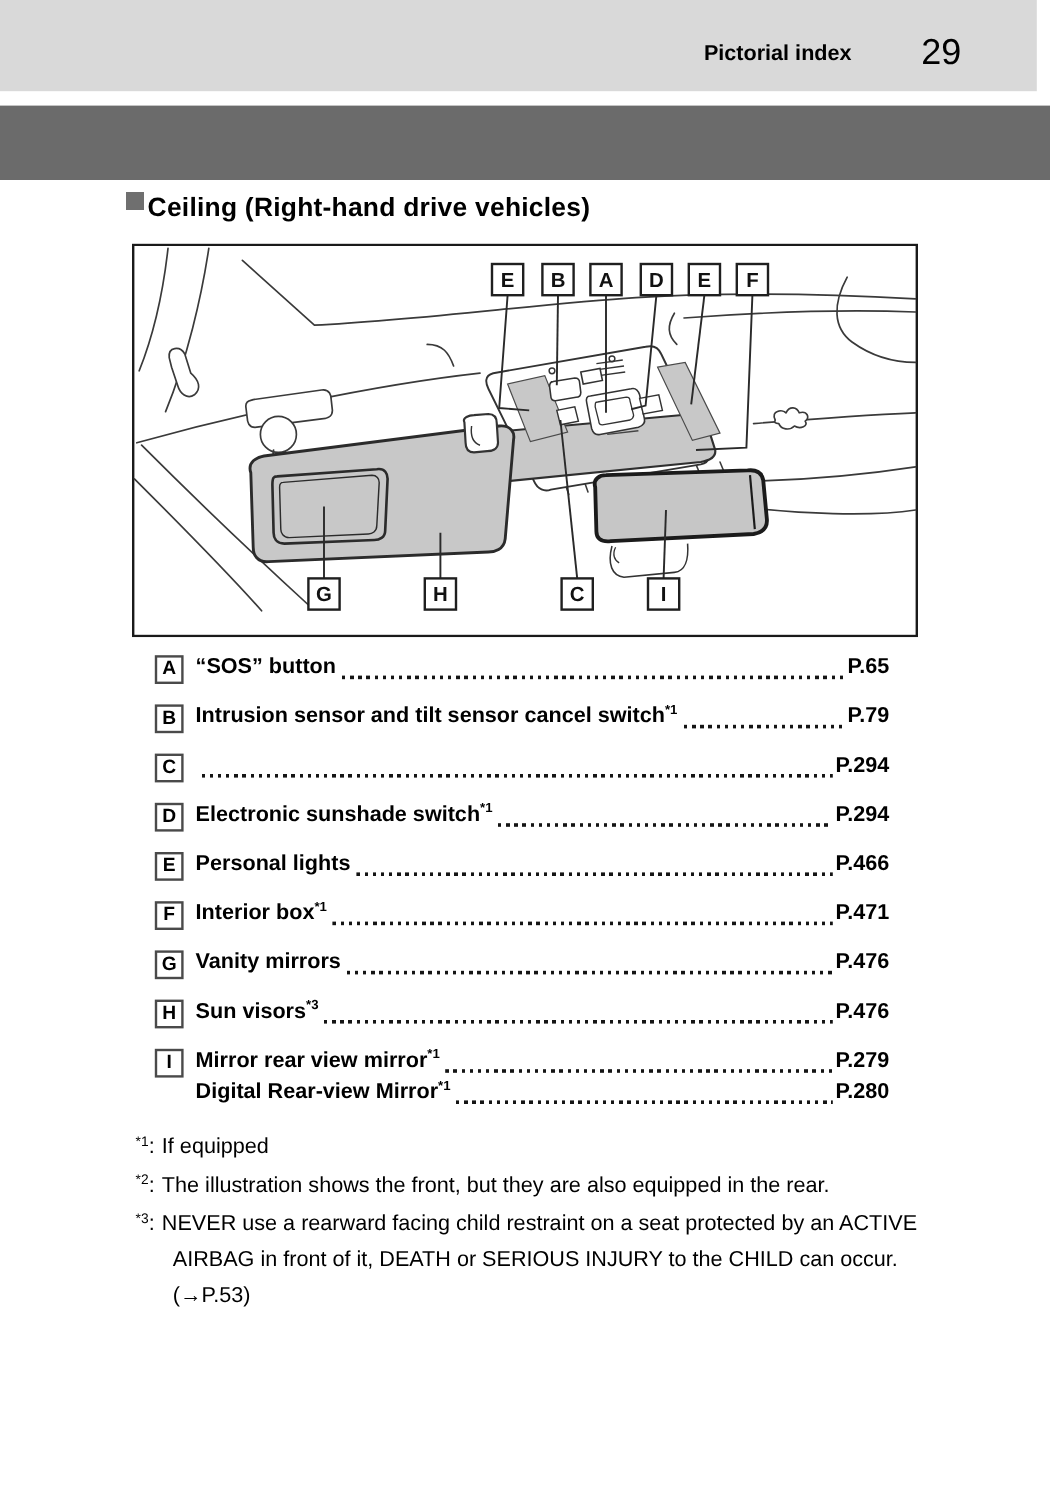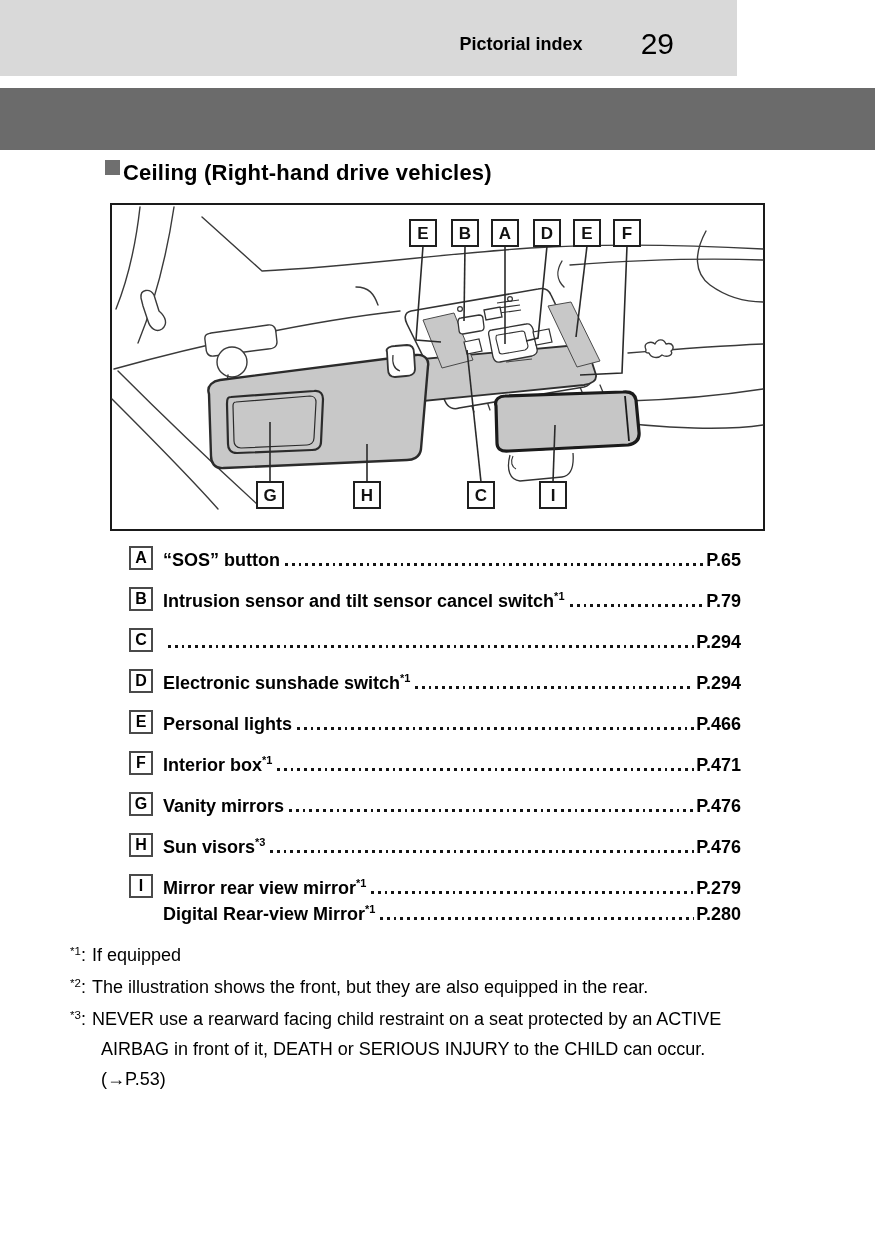--- a/index.html
+++ b/index.html
@@ -1,47 +1,47 @@
 <!DOCTYPE html>
 <html><head>
 <meta charset="utf-8">
 <style>
   html,body{margin:0;padding:0;background:#fff}
   .page{position:relative;width:875px;height:1241px;background:#fff;
         font-family:"Liberation Sans",sans-serif;color:#000;overflow:hidden}
 
-  .band-light{width:737px;height:76px;background:#d9d9d9;box-sizing:border-box;
+  .band-light{width:864px;height:76px;background:#d9d9d9;box-sizing:border-box;
               display:flex;align-items:center;justify-content:flex-end;
               padding:12px 63px 0 0;gap:58px}
   .hdr-label{font-size:18px;font-weight:bold}
   .hdr-page{font-size:30px;font-weight:normal}
 
   .band-dark{width:875px;height:62px;background:#6b6b6b;margin-top:12px}
 
   .sec-title{margin:10px 0 0 105px;font-size:22px;font-weight:bold;
              display:flex;align-items:flex-start;letter-spacing:.2px}
   .sq{width:15px;height:15px;background:#6f6f6f;display:inline-block;margin-right:3px;flex:none}
 
   .figure{margin:17px 0 0 110px;width:655px;height:328px}
 
   .index{margin:14px 0 0 129px;width:612px}
   .irow{display:flex;margin-bottom:15px}
   .kcol{width:34px;flex:none}
   .keybox{width:24px;height:24px;border:2px solid #4a4a4a;box-sizing:border-box;
           display:flex;align-items:center;justify-content:center;
           font-weight:bold;font-size:16px;margin-top:1px;background:#fff}
   .entries{flex:1;min-width:0}
-  .entry{display:flex;align-items:flex-end;height:26px}
+  .entry{display:flex;height:26px}
   .entry .lbl{font-weight:bold;font-size:18px;white-space:nowrap}
   .entry sup{font-size:11px;vertical-align:7px;font-weight:bold;line-height:0}
   .leader{flex:1;height:3px;align-self:flex-end;margin:0 2px 5px 5px;min-width:12px;
           background:repeating-linear-gradient(to right,#141414 0 2.8px,transparent 2.8px 6.8px)}
   .pref{font-weight:bold;font-size:18px;white-space:nowrap}
 
-  .footnotes{margin:14px 0 0 70px;width:672px;font-size:18px;line-height:30px}
+  .footnotes{margin:14px 0 0 113px;width:672px;font-size:18px;line-height:30px}
   .fn{padding-left:31px;text-indent:-31px;margin-bottom:2px}
   .fn sup{font-size:11.5px;vertical-align:6px;line-height:0}
   .fn-text{margin-left:6px}
   .fn-ref{display:block;text-indent:0}
 
   svg text{font-family:"Liberation Sans",sans-serif;font-weight:bold;font-size:17px;fill:#111}
 </style>
 </head>
 <body>
 

